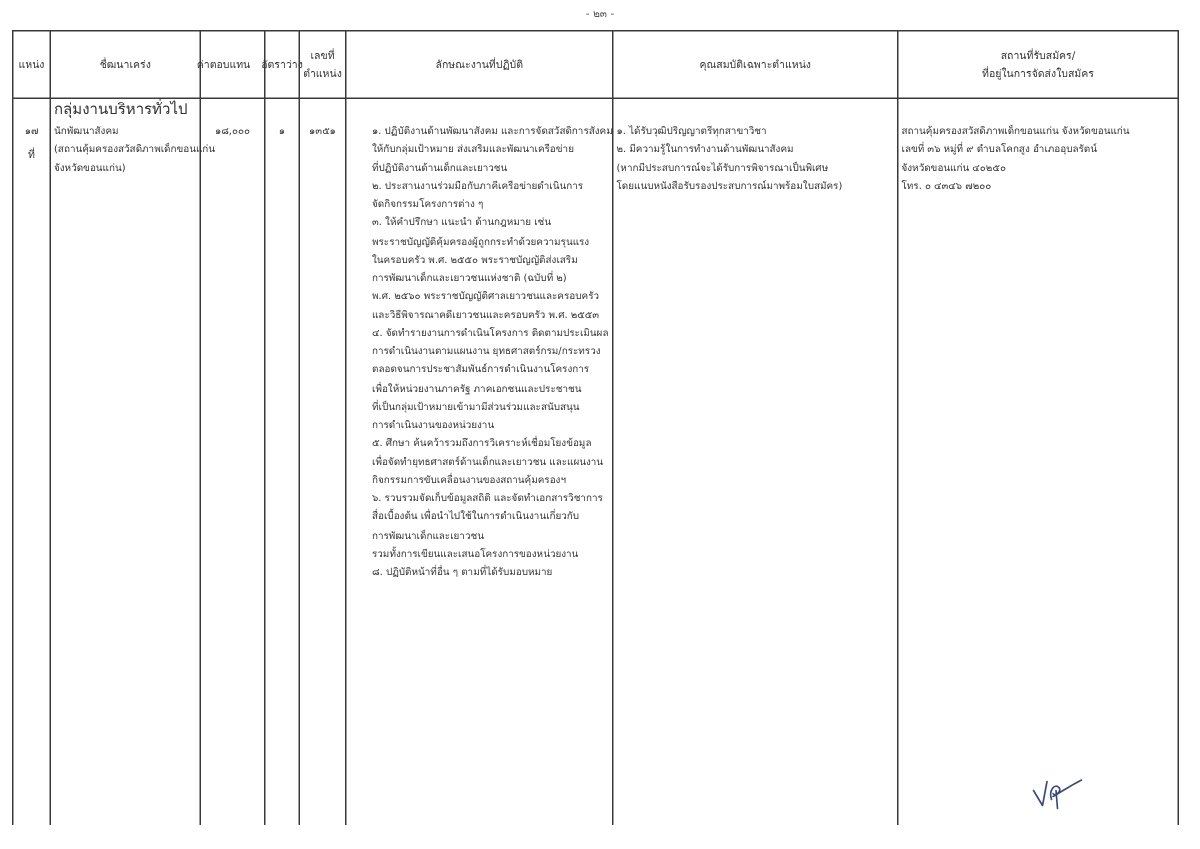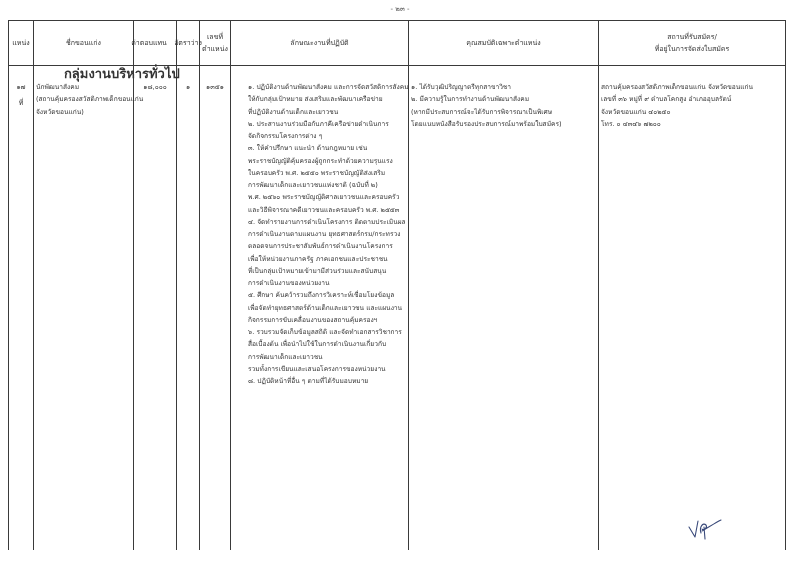--- a/index.html
+++ b/index.html
@@ -54,23 +54,22 @@
     }
     .cell {
       position: absolute;
       font-size: 6.6px;
       line-height: 12.25px;
       color: #333;
       white-space: nowrap;
     }
     .cell.center { text-align: center; }
     .group-title {
-      font-weight: bold;
-      font-size: 13px;
-      margin-left: 28px;
+      font-weight: normal;
+      font-size: 10px;
     }
     .signature {
       position: absolute;
       left: 685px;
       top: 513px;
       width: 40px;
       height: 30px;
     }
   </style>
 </head>
@@ -91,21 +90,21 @@
   <div class="vline" style="left:222px; top:0; height:530px;"></div>
   <div class="vline" style="left:400px; top:0; height:530px;"></div>
   <div class="vline" style="left:590px; top:0; height:530px;"></div>
   <div class="vline" style="left:777px; top:0; height:530px;"></div>
 
   <div class="hdr" style="left:1px; top:1px; width:24px; height:44px; flex-direction:column;gap:48px;">
     <span>ตำ</span>
     <span>แหน่ง</span>
     <span>ที่</span>
   </div>
-  <div class="hdr" style="left:26px; top:1px; width:99px; height:44px;">ชื่กขอนแก่ง</div>
+  <div class="hdr" style="left:26px; top:1px; width:99px; height:44px;">ชื่ฒนาเคร่ง</div>
   <div class="hdr" style="left:120px; top:1px; width:42px; height:44px;">ค่าตอบแทน</div>
   <div class="hdr" style="left:169px; top:1px; width:22px; height:44px; flex-direction:row;">
     <span>อัตรา</span>
     <span>ว่าง</span>
   </div>
   <div class="hdr" style="left:192px; top:1px; width:30px; height:44px; flex-direction:column;">
     <span>เลขที่</span>
     <span>ตำแหน่ง</span>
   </div>
   <div class="hdr" style="left:223px; top:1px; width:177px; height:44px;">ลักษณะงานที่ปฏิบัติ</div>

